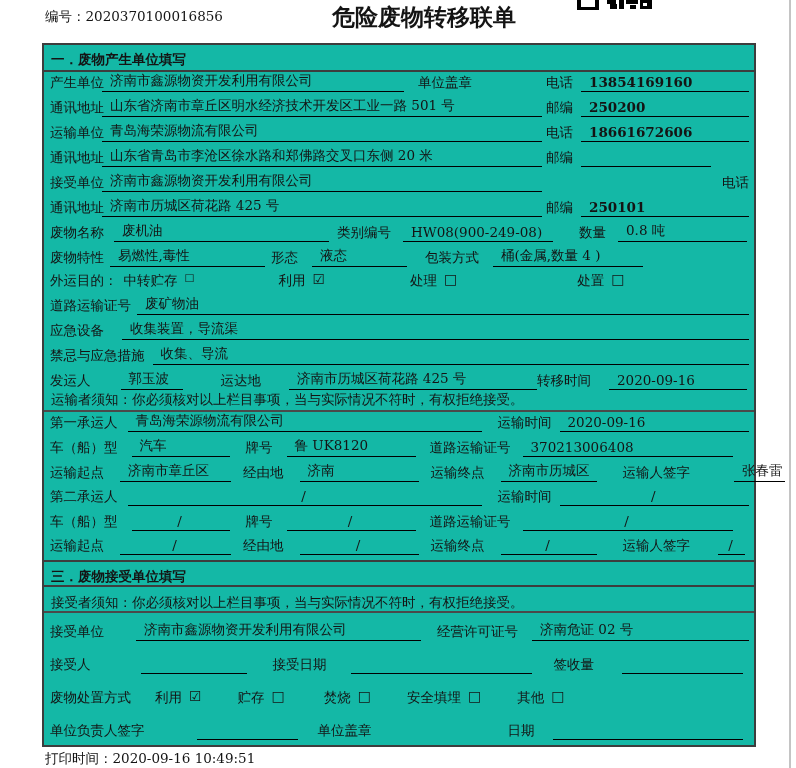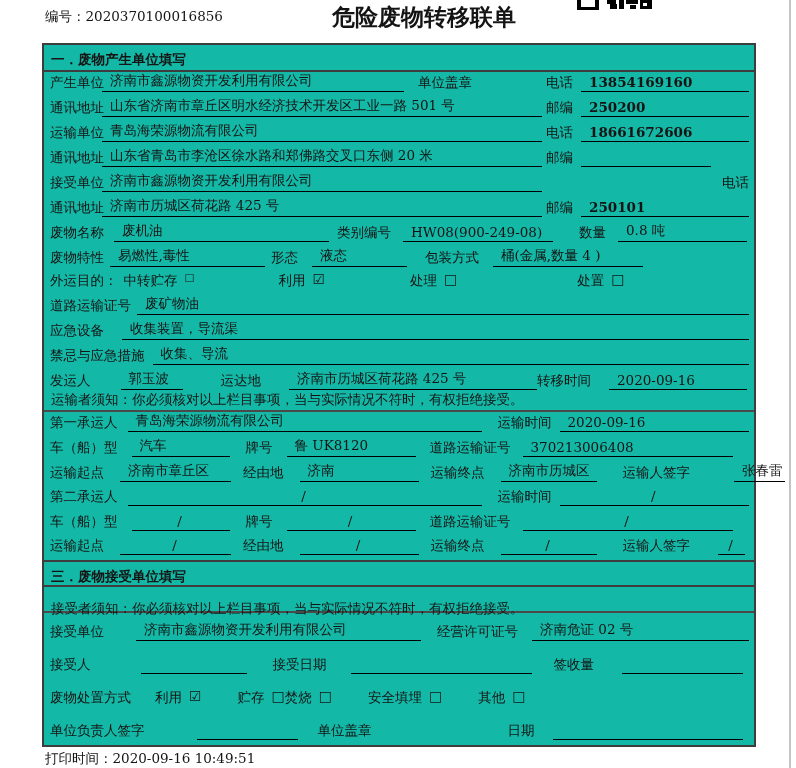--- a/index.html
+++ b/index.html
@@ -214,21 +214,21 @@
       <span class="lbl" style="margin-left:12px">经由地</span>
       <span class="fld ctr" style="width:119px;margin-left:16px">/</span>
       <span class="lbl" style="margin-left:12px">运输终点</span>
       <span class="fld ctr" style="width:96px;margin-left:16px">/</span>
       <span class="lbl" style="margin-left:26px">运输人签字</span>
       <span class="fld grow ctr" style="margin-left:28px;margin-right:4px">/</span>
     </div>
   </div>
 
   <div class="sechdr bt h27">三．废物接受单位填写</div>
-  <div class="note h26" style="padding-top:13px">接受者须知：你必须核对以上栏目事项，当与实际情况不符时，有权拒绝接受。</div>
+  <div class="note h26" style="padding-top:7px">接受者须知：你必须核对以上栏目事项，当与实际情况不符时，有权拒绝接受。</div>
   <div class="rows" style="flex:1">
 
     <div class="row">
       <span class="lbl">接受单位</span>
       <span class="fld" style="width:285px;margin-left:32px">济南市鑫源物资开发利用有限公司</span>
       <span class="lbl" style="margin-left:16px">经营许可证号</span>
       <span class="fld grow" style="margin-left:14px">济南危证 02 号</span>
     </div>
 
     <div class="row">
@@ -243,21 +243,21 @@
     <div class="row">
       <span class="lbl">废物处置方式</span>
       <span class="cb" style="margin-left:24px">
           <span>利用</span>
           <span class="box">☑</span>
         </span>
       <span class="cb" style="margin-left:36px">
           <span>贮存</span>
           <span class="box">□</span>
         </span>
-      <span class="cb" style="">
+      <span class="cb" style="margin-left:39px">
           <span>焚烧</span>
           <span class="box">□</span>
         </span>
       <span class="cb" style="margin-left:36px">
           <span>安全填埋</span>
           <span class="box">□</span>
         </span>
       <span class="cb" style="margin-left:36px">
           <span>其他</span>
           <span class="box">□</span>

